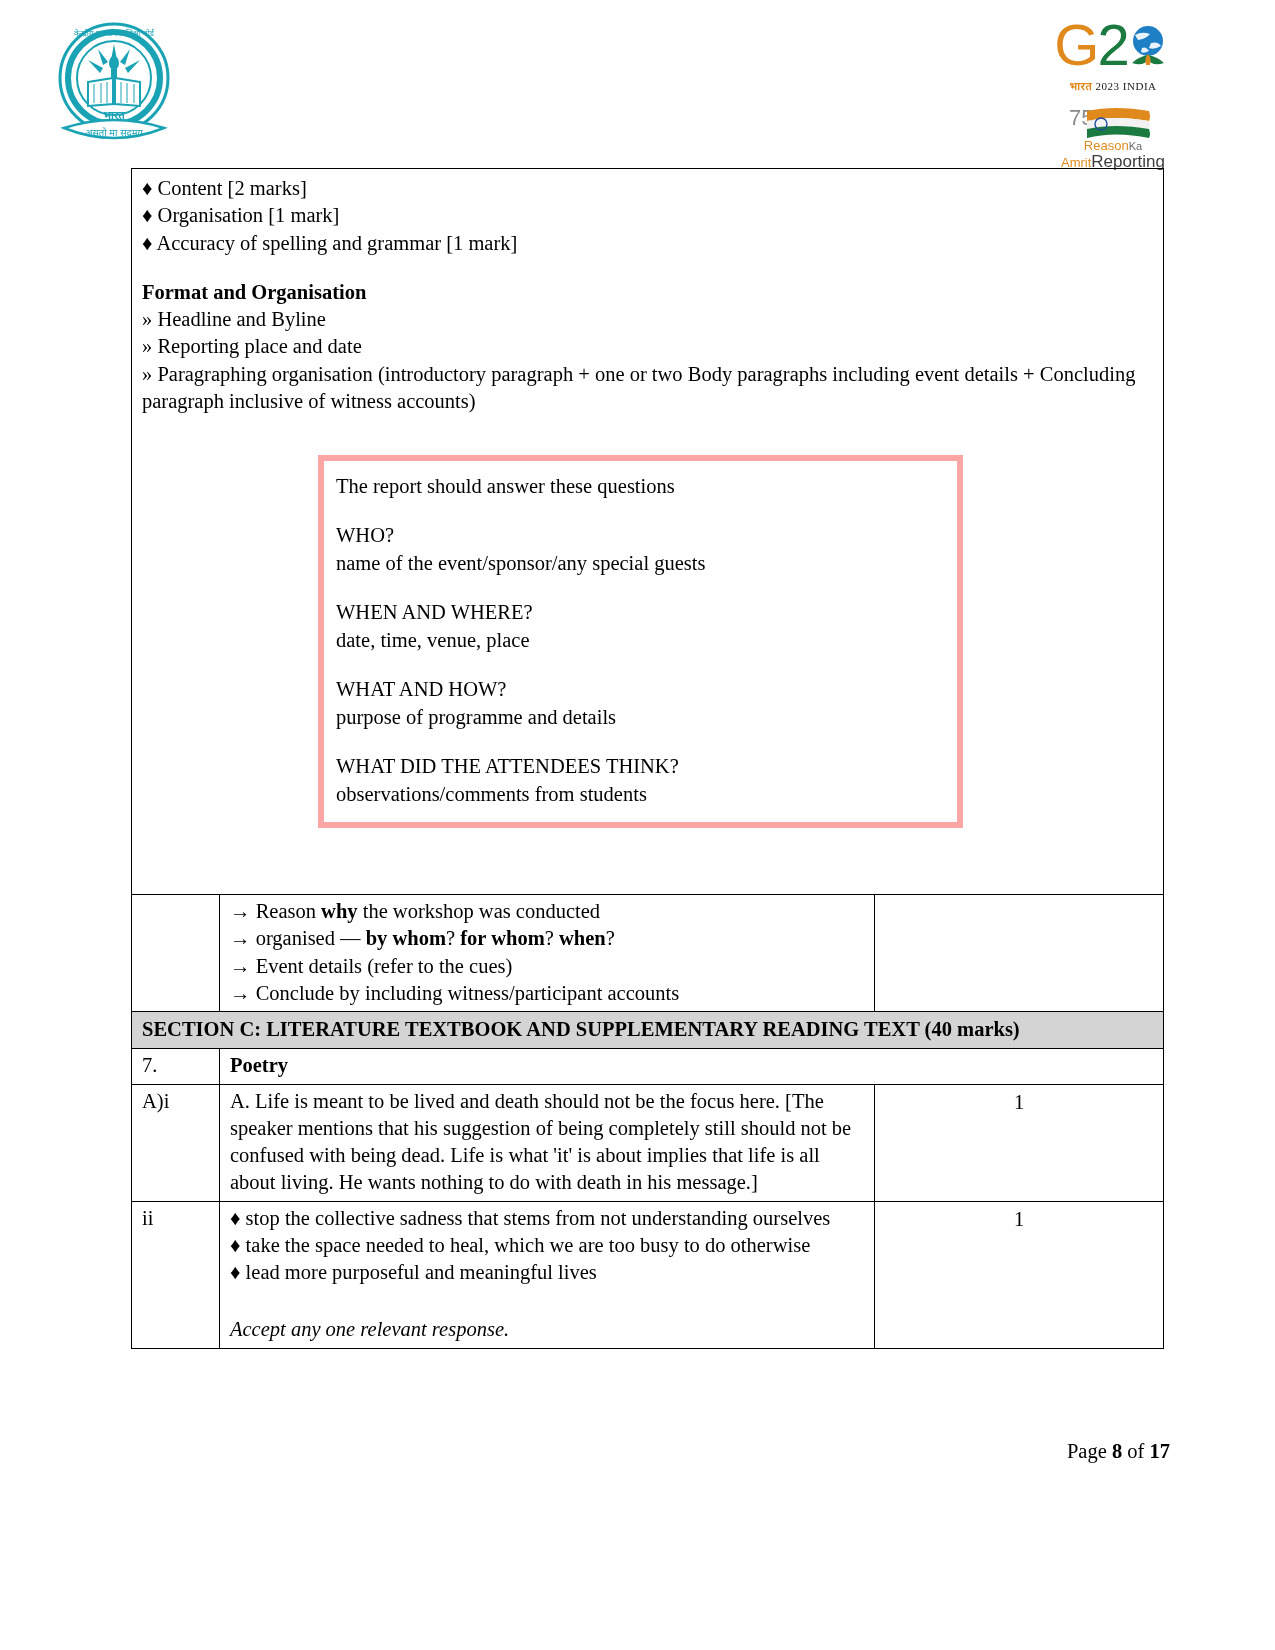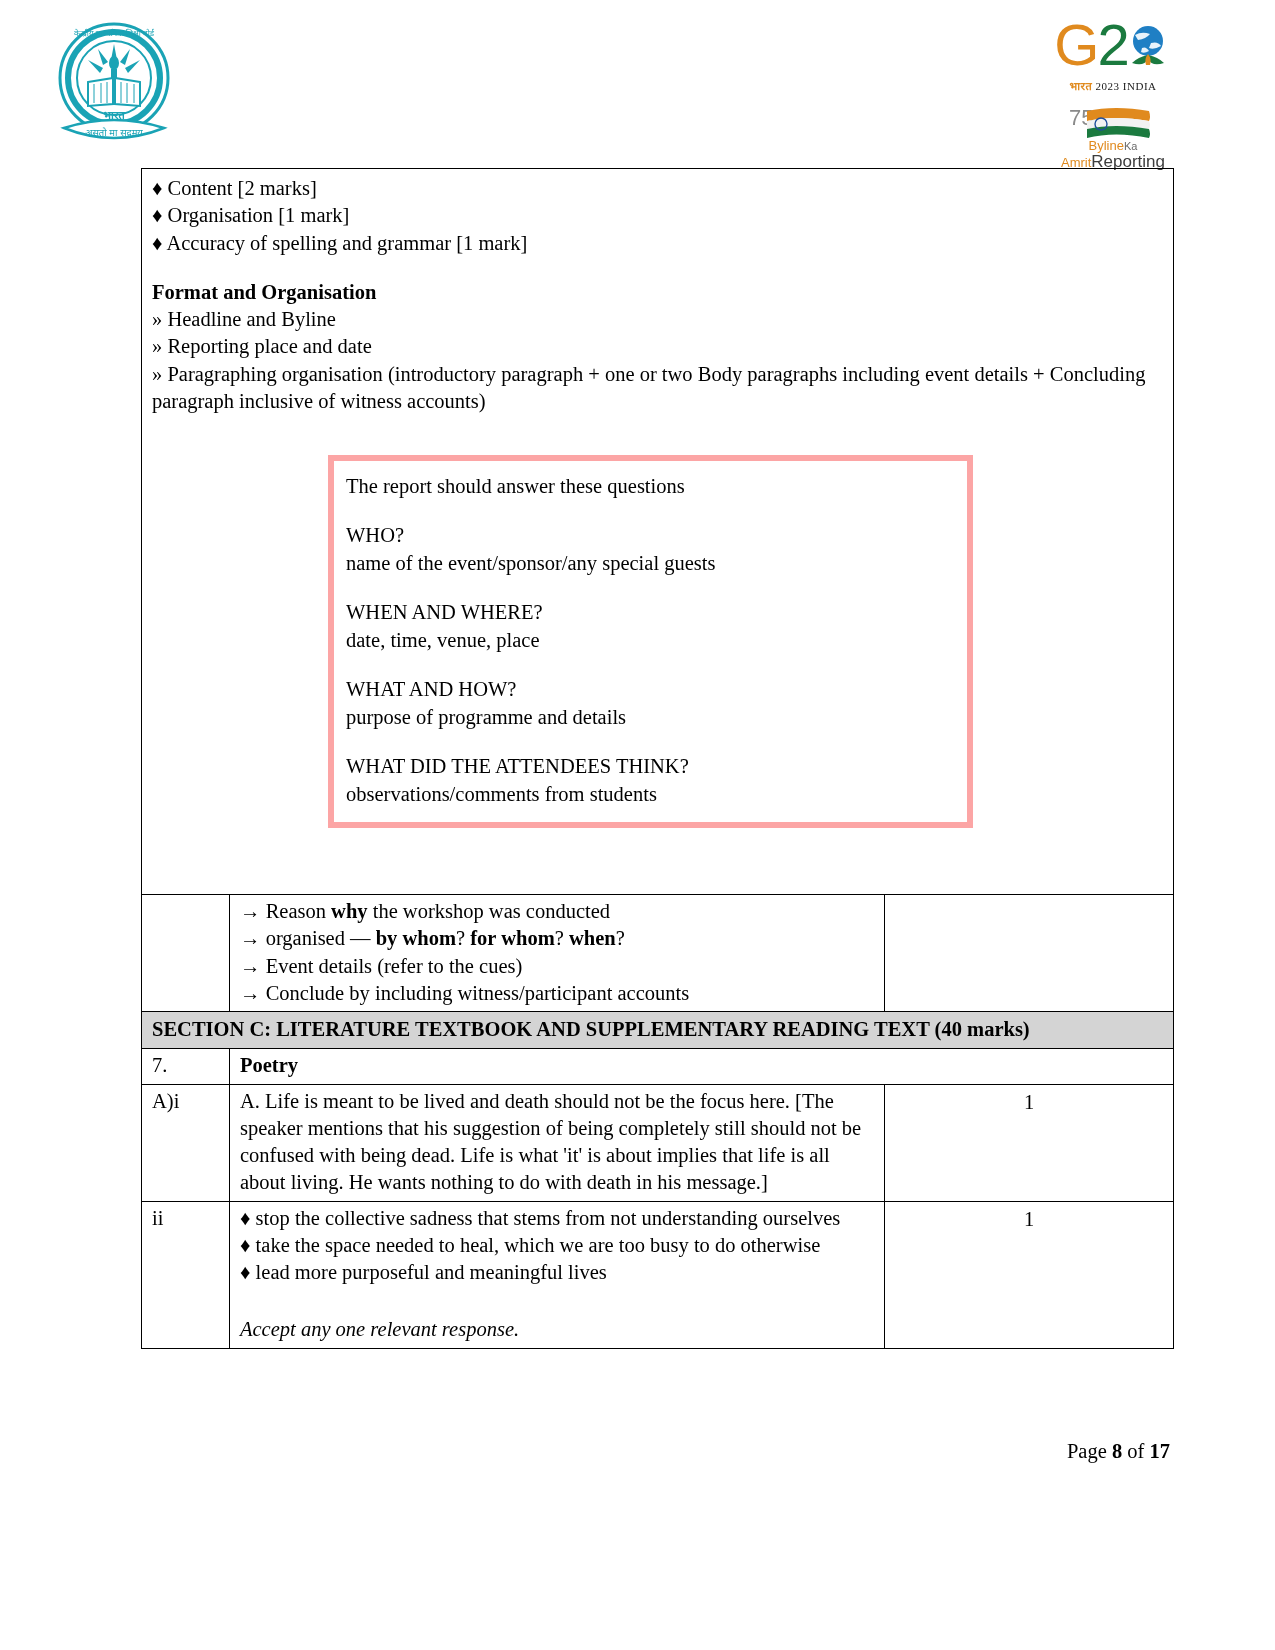--- a/index.html
+++ b/index.html
@@ -83,21 +83,21 @@
     color: #e08a1e;
     line-height: 1.05;
     margin-top: -4px;
   }
   .amrit-text .big { font-size: 17px; color: #3d3d3d; }
   .amrit-text .ka { font-size: 11px; color: #6a6a6a; }
 
   
   .doc-wrap {
     position: absolute;
-    left: 141px;
+    left: 131px;
     top: 168px;
     width: 1032px;
   }
   table.doc {
     border-collapse: collapse;
     width: 100%;
     table-layout: fixed;
   }
   table.doc td {
     border: 1px solid #000;
@@ -231,21 +231,21 @@
 
     <div class="amrit-block">
       <svg class="amrit-svg" viewBox="0 0 120 42">
         <text x="16" y="24" font-family="'Liberation Sans', sans-serif" font-size="22" fill="#8a8a8a">75</text>
         <path d="M34 10 Q62 4 96 10 Q98 16 96 20 Q62 14 34 20 Z" fill="#e08a1e"></path>
         <path d="M34 20 Q62 14 96 20 Q98 24 96 28 Q62 22 34 28 Z" fill="#f2f2f2"></path>
         <path d="M34 28 Q62 22 96 28 Q98 33 96 37 Q62 30 34 37 Z" fill="#1b7a3f"></path>
         <circle cx="48" cy="23" r="6" fill="none" stroke="#1f4f9c" stroke-width="1.4"></circle>
       </svg>
       <div class="amrit-text">
-        <span>Byline</span><span class="ka">Ka</span><br>
+        <span>Reason</span><span class="ka">Ka</span><br>
         <span>Amrit</span><span class="big">Reporting</span>
       </div>
     </div>
   </div>
 </div>
 
 <div class="doc-wrap">
   <table class="doc">
     <colgroup>
       <col class="col-q">

